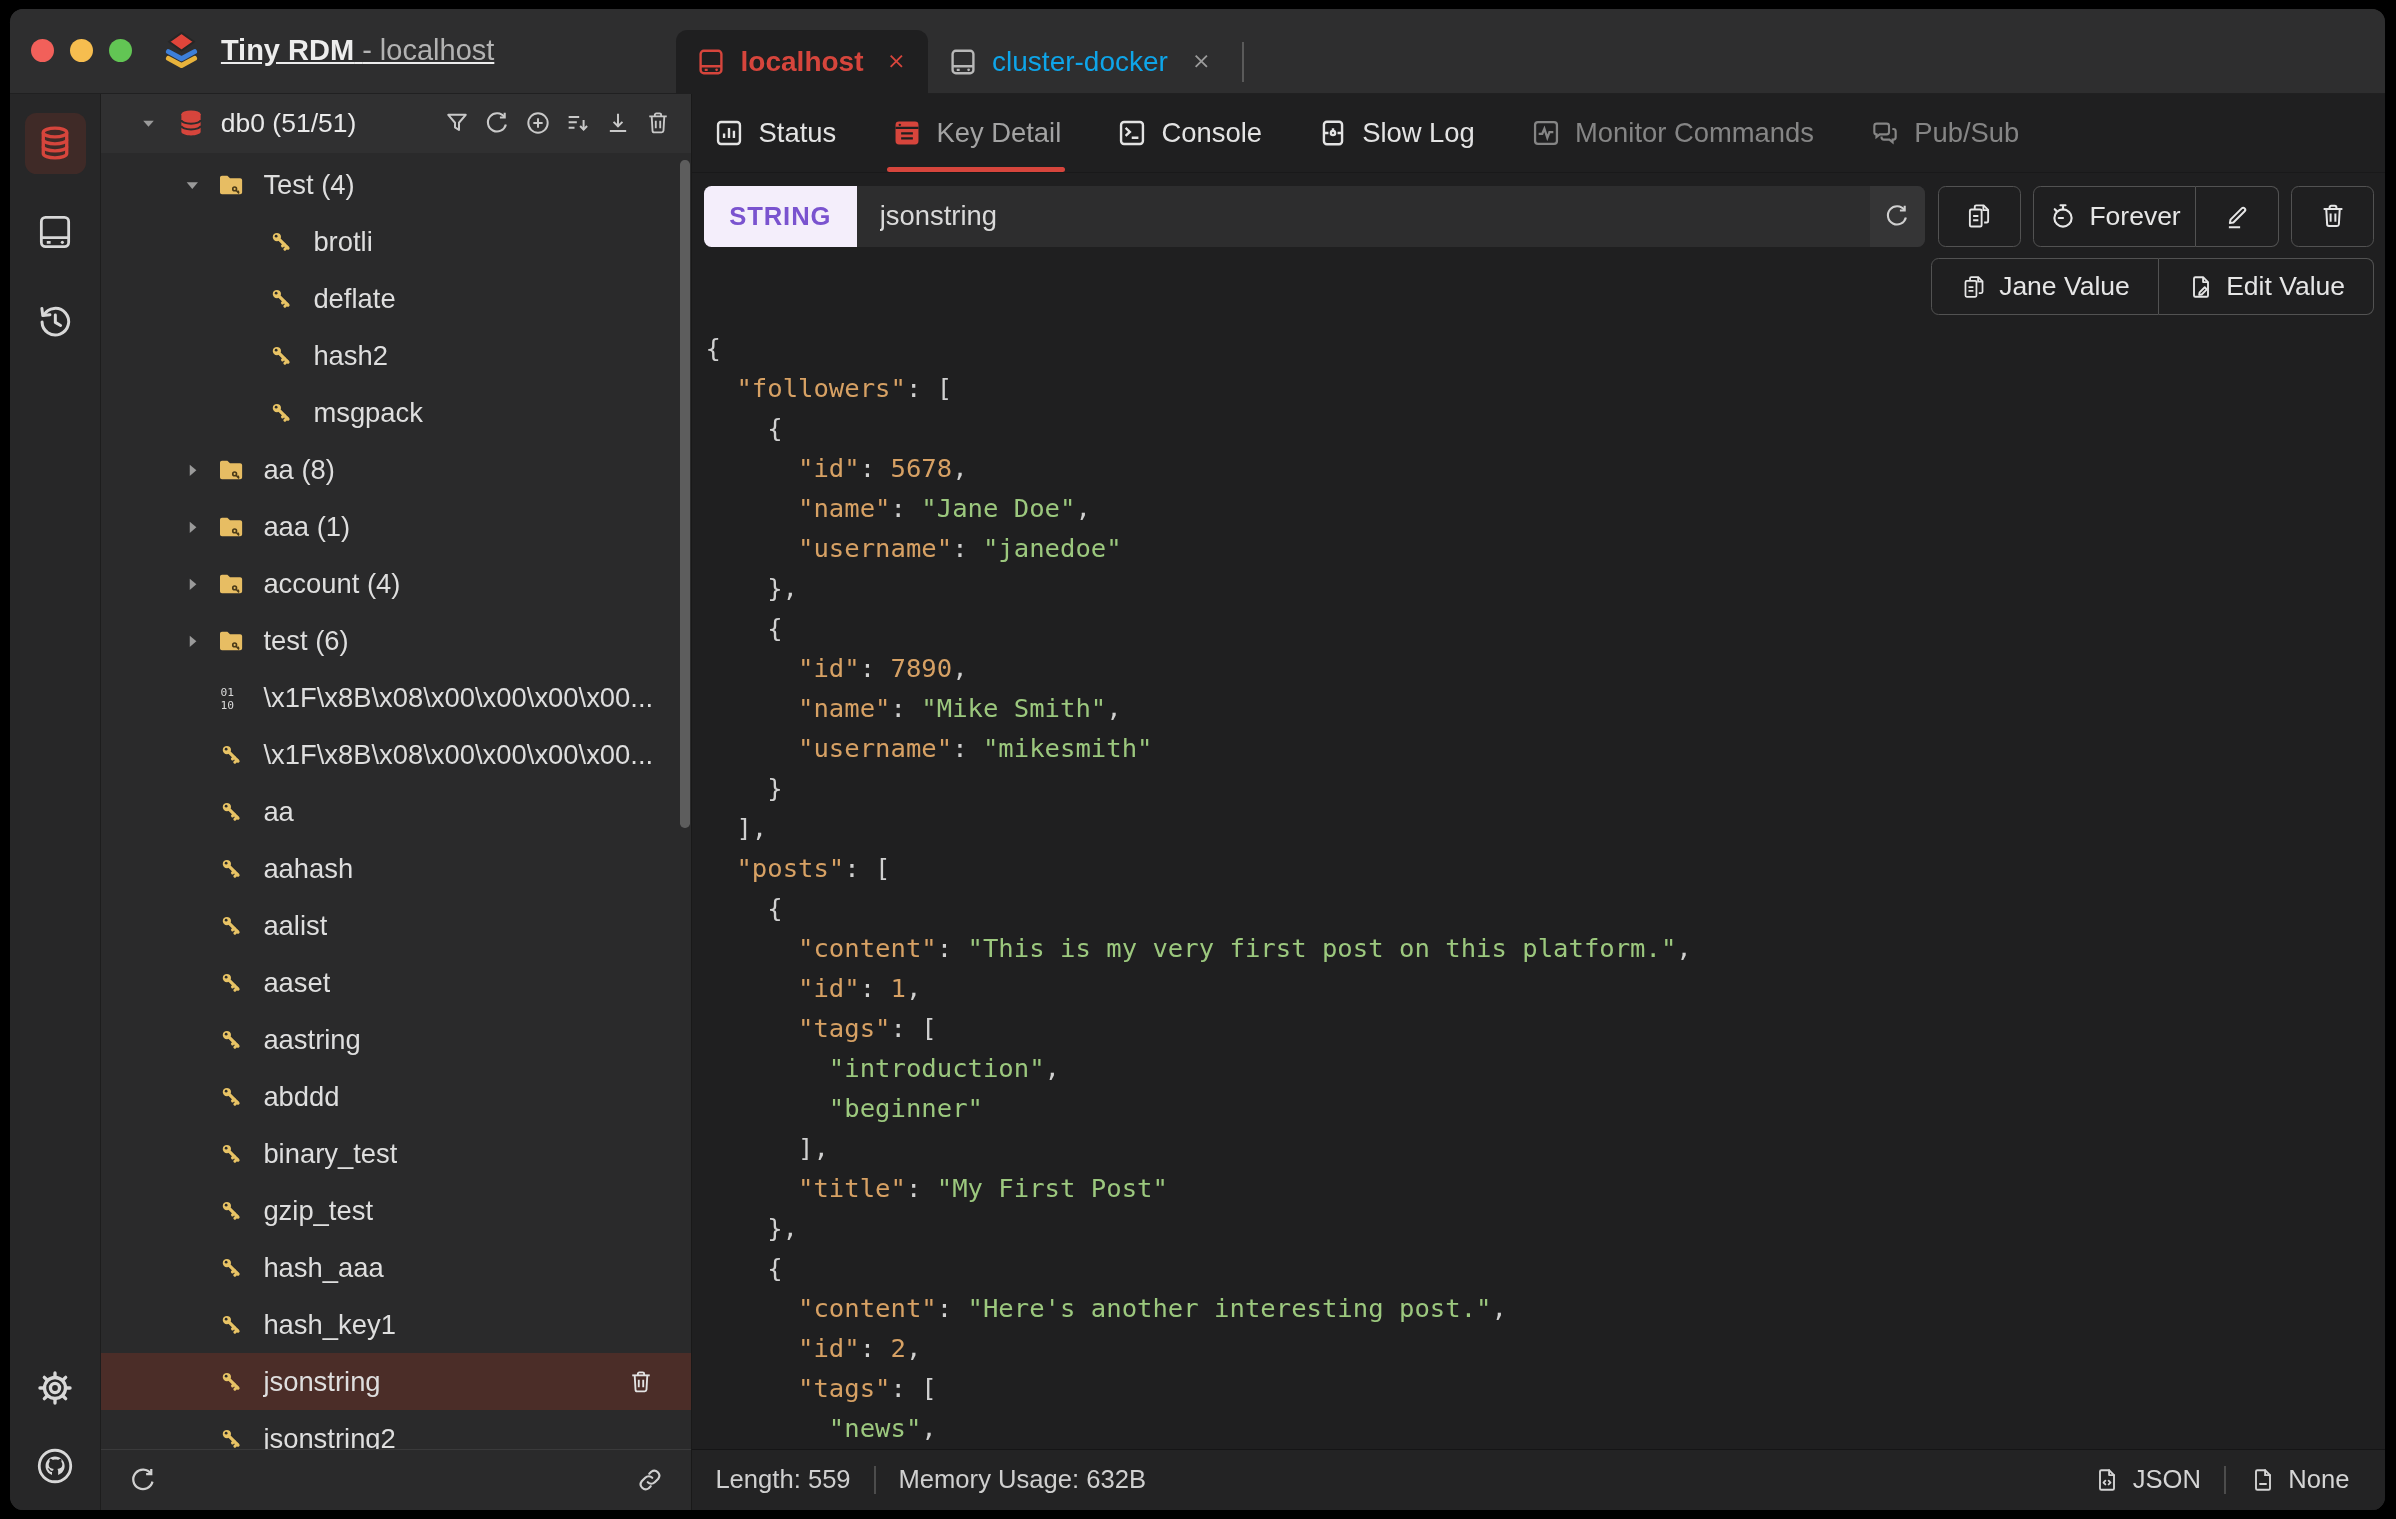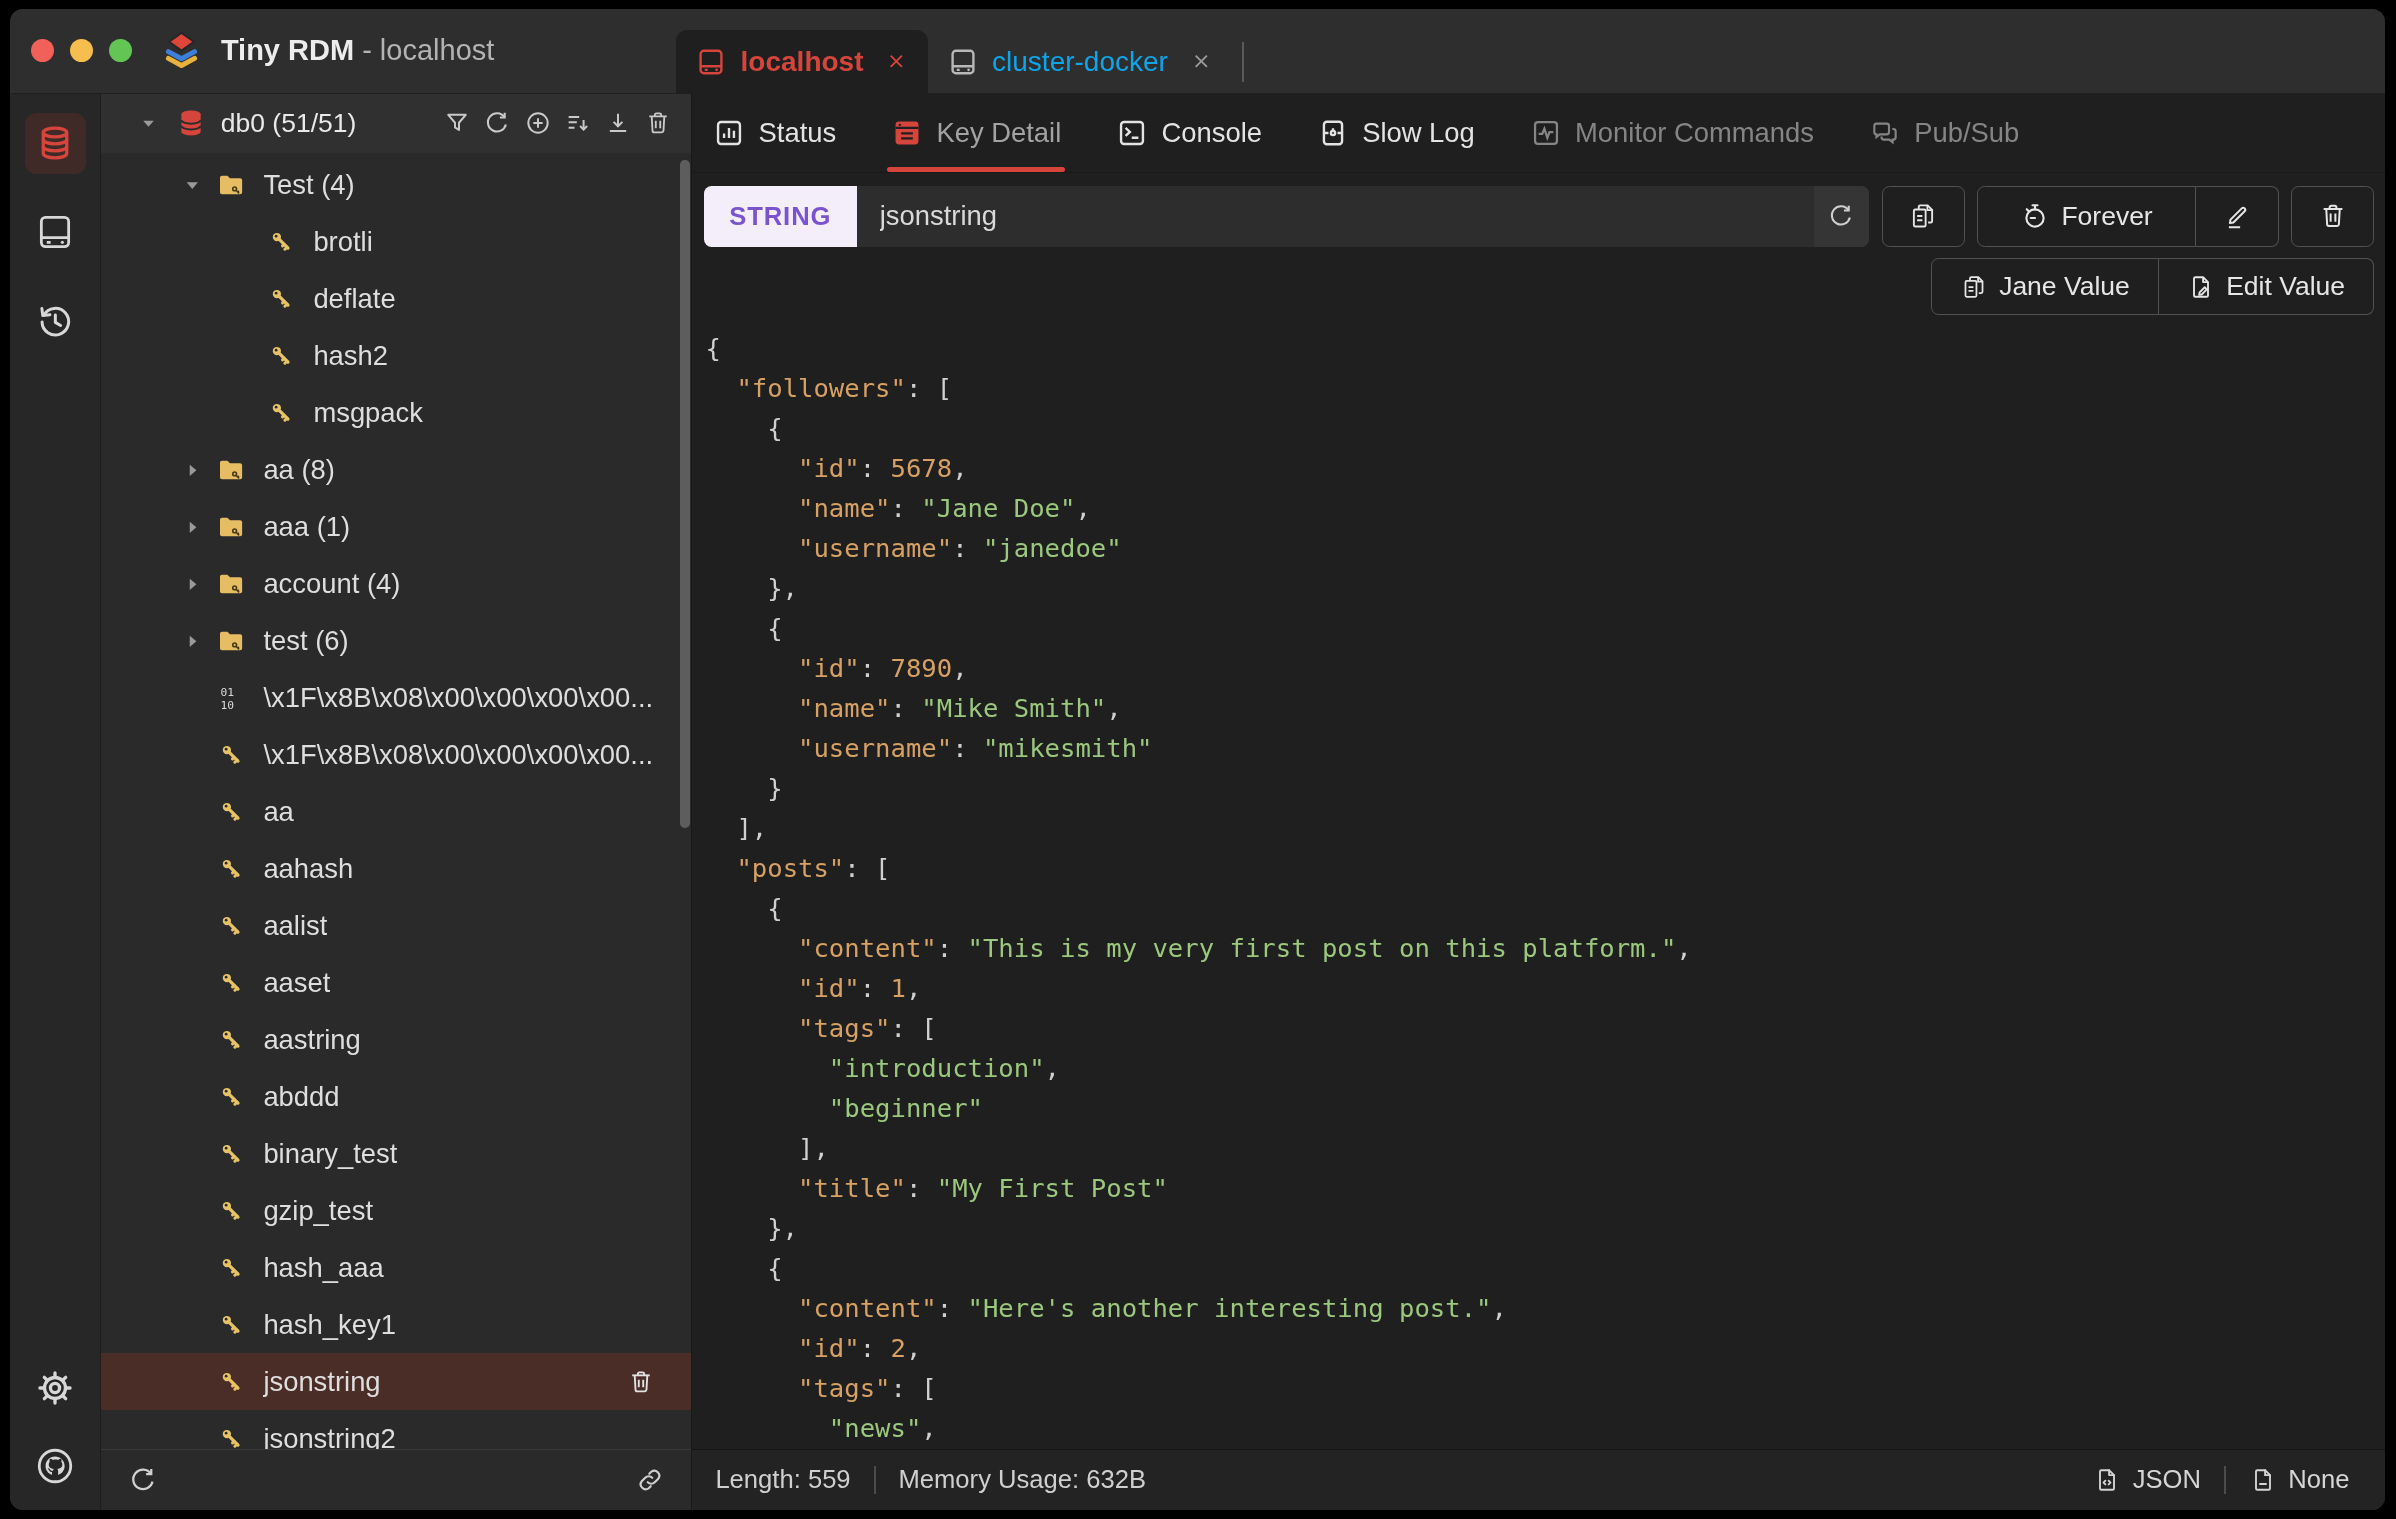--- a/index.html
+++ b/index.html
@@ -6,21 +6,21 @@
   *{box-sizing:border-box;}
   .window{position:absolute;left:10.4px;top:8.5px;width:2375px;height:1501px;background:#2e2e2f;border-radius:13.2px;overflow:hidden;display:flex;flex-direction:column;}
   .icon svg,.chev svg,.t-icon svg,.row-trash svg,.rail-btn svg,.hdr-icon svg,.btn svg,.key-refresh svg{width:100%;height:100%;display:block;}
 
   
   .titlebar{height:85px;flex:0 0 auto;display:flex;align-items:center;background:#2e2e2f;border-bottom:0.9px solid #202021;position:relative;}
   .traffic{display:flex;gap:16px;margin-left:21px;}
   .light{width:23px;height:23px;border-radius:50%;}
   .light.red{background:#f2605a;}.light.yellow{background:#f6bd4f;}.light.green{background:#62c554;}
   .app-logo{width:45px;height:45px;margin-left:26.5px;}
-  .title-text{margin-left:17px;font-size:29px;color:#ededed;font-weight:700;white-space:nowrap;}
+  .title-text{margin-left:17px;font-size:29px;color:#ededed;font-weight:700;white-space:nowrap;text-decoration:underline;}
   .title-host{font-weight:400;color:#b3b3b3;}
   .conn-tabs{position:absolute;left:666px;top:21px;height:64px;display:flex;align-items:center;}
   .conn-tab{height:64px;display:flex;align-items:center;padding:0 19px;border-radius:11.4px 11.4px 0 0;font-size:28px;color:#0ea5e9;gap:13.2px;cursor:default;}
   .conn-tab.active{background:#1f1f20;color:#d6453c;font-weight:700;}
   .conn-tab .icon{width:32px;height:32px;color:#b8b8b8;}
   .conn-tab.active .icon{color:#d6453c;}
   .conn-tab .close{width:24.6px;height:24.6px;color:#9a9a9a;margin-left:7.6px;}
   .tab-divider{width:1.9px;height:40px;background:#5a5a5a;margin-left:9.5px;}
 
   
@@ -65,21 +65,21 @@
   .nav-tab.active::after{content:"";position:absolute;left:-3.8px;right:-3.8px;bottom:0;height:4.7px;background:#d6453c;border-radius:2.8px;}
   .nav-tab.disabled{color:#858585;}
 
   .key-row{margin:13.2px 11.4px 0 11.4px;height:61px;flex:0 0 auto;display:flex;align-items:stretch;}
   .type-badge{width:153px;flex:0 0 auto;background:#f4eefb;color:#7a53cf;font-weight:700;font-size:25.6px;letter-spacing:0.9px;display:flex;align-items:center;justify-content:center;border-radius:7.6px 0 0 7.6px;}
   .key-input-wrap{flex:1;background:#2d2d2e;border-radius:0 7.6px 7.6px 0;display:flex;align-items:center;position:relative;min-width:0;}
   .key-input{width:100%;background:transparent;border:none;outline:none;color:#d9d9d9;font-size:27.4px;padding:0 66px 0 23px;font-family:"Liberation Sans",sans-serif;}
   .key-refresh{position:absolute;right:0;top:0;bottom:0;width:55px;display:flex;align-items:center;justify-content:center;color:#cfcfcf;background:#353536;border-radius:0 7.6px 7.6px 0;}
   .key-refresh svg{width:28px;height:28px;}
   .key-actions{display:flex;margin-left:13.2px;gap:12.3px;align-items:stretch;flex:0 0 auto;}
-  .btn{border:1.4px solid #525252;border-radius:7.6px;background:transparent;display:flex;align-items:center;justify-content:center;gap:11.4px;color:#e6e6e6;font-size:26.5px;padding:0 42px;font-family:"Liberation Sans",sans-serif;}
+  .btn{border:1.4px solid #525252;border-radius:7.6px;background:transparent;display:flex;align-items:center;justify-content:center;gap:11.4px;color:#e6e6e6;font-size:26.5px;padding:0 14px;font-family:"Liberation Sans",sans-serif;}
   .btn svg{width:30px;height:30px;flex:0 0 auto;}
   .icon-btn{width:83px;padding:0;}
   .btn-group{display:flex;}
   .btn-group .btn:first-child{border-radius:7.6px 0 0 7.6px;}
   .btn-group .btn + .btn{border-radius:0 7.6px 7.6px 0;border-left:none;}
   .value-actions{display:flex;justify-content:flex-end;margin:11.4px 11.4px 0 11.4px;height:57px;flex:0 0 auto;}
   .value-actions .btn{font-size:26.5px;padding:0 28px;}
   .value-actions .btn svg{width:28px;height:28px;}
 
   .viewer{flex:1;overflow:hidden;margin-top:5.7px;padding:7.6px 0 0 13.2px;font-family:"DejaVu Sans Mono",monospace;font-size:25.6px;line-height:40px;color:#d0d0d0;}

